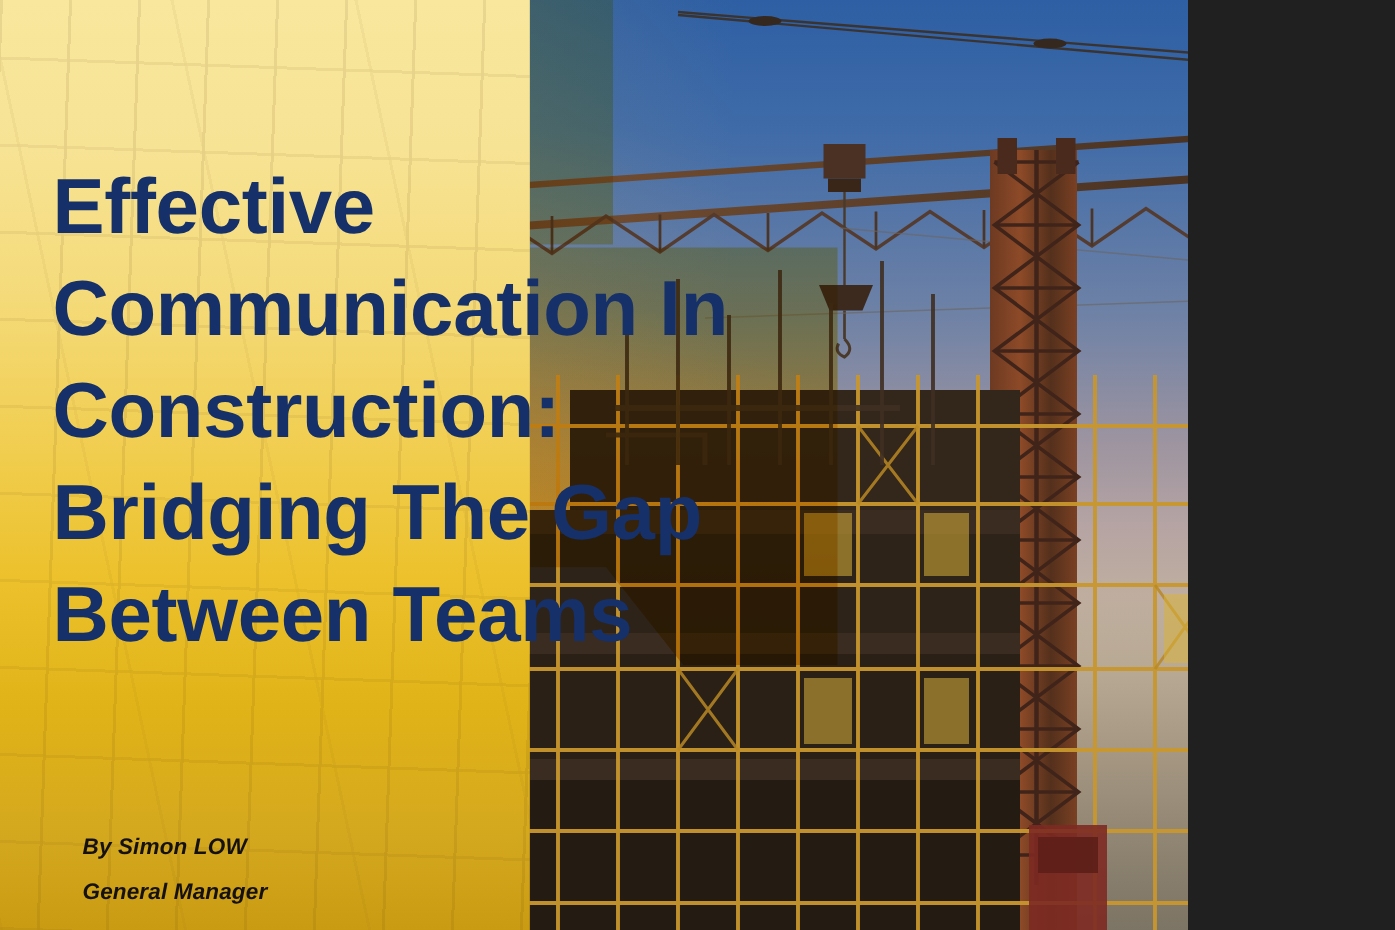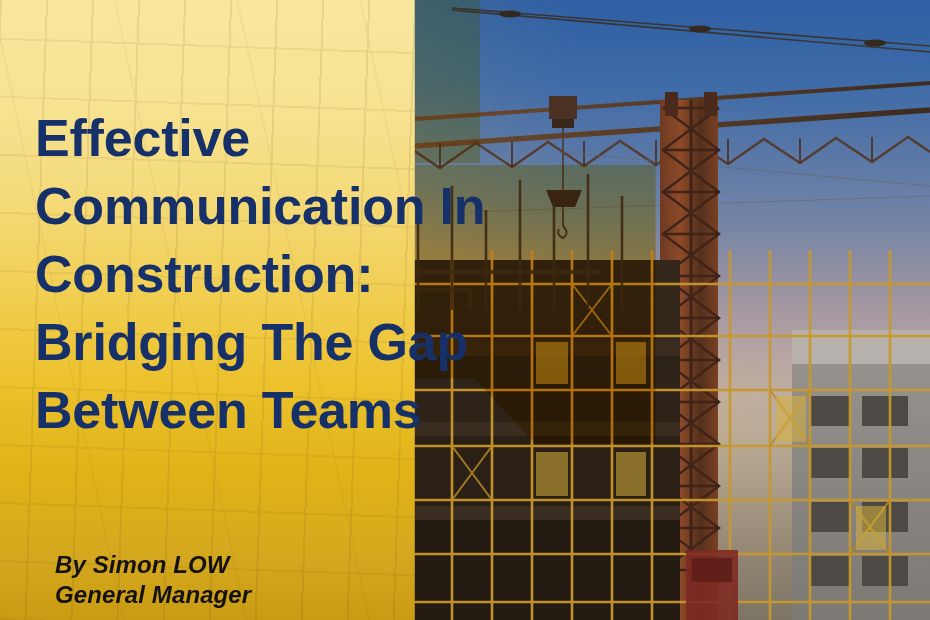--- a/index.html
+++ b/index.html
@@ -2,21 +2,21 @@
 <html><head>
 <meta charset="utf-8">
 <style>
   html, body {
     margin: 0;
     padding: 0;
     background: #202020;
   }
   #slide {
     position: relative;
-    width: 930px;
+    width: 792px;
     height: 620px;
     overflow: hidden;
     font-family: "Liberation Sans", sans-serif;
     background: #ec4899;
   }
 
   
   .photo { position: absolute; inset: 0; overflow: hidden; }
 
   
@@ -136,21 +136,21 @@
     font-weight: bold;
     line-height: 68px;
     letter-spacing: -0.2px;
     white-space: pre-line;
   }
   .byline {
     position: absolute;
     left: 55px;
     top: 550px;
     color: #141110;
-    font-size: 24px;
+    font-size: 15px;
     font-weight: bold;
     font-style: italic;
     line-height: 30px;
     white-space: pre-line;
     letter-spacing: .1px;
   }
 </style>
 </head>
 <body>
 

